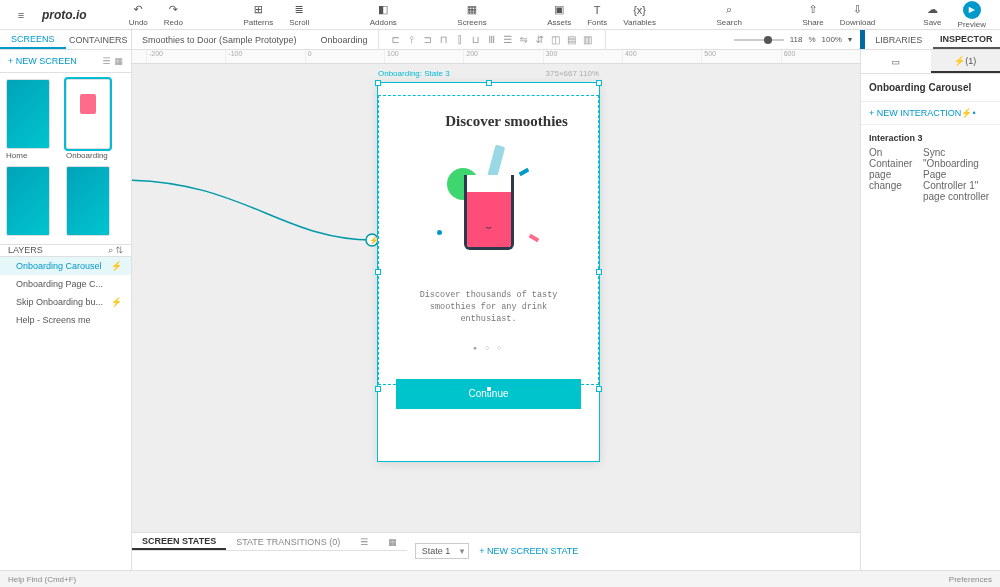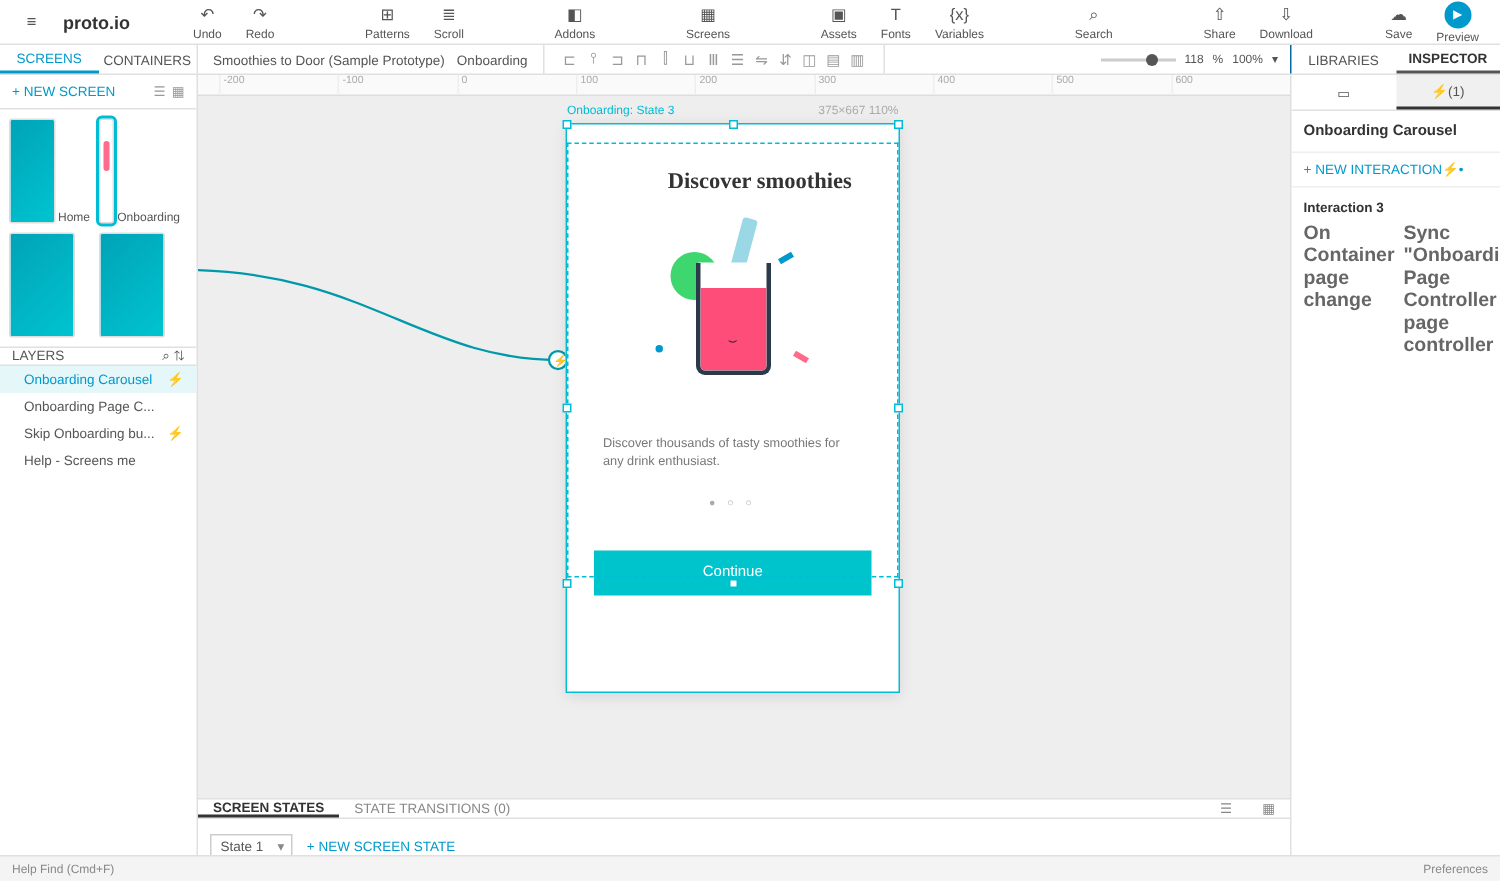--- a/index.html
+++ b/index.html
@@ -1,45 +1,45 @@
 <!DOCTYPE html>
 <html><head>
 <meta charset="utf-8">
 <style>
 * { box-sizing: border-box; margin: 0; padding: 0; font-family: -apple-system, BlinkMacSystemFont, "Segoe UI", Helvetica, Arial, sans-serif; }
 body { width: 1000px; height: 587px; overflow: hidden; background: #fff; color: #333; font-size: 10px; }
 .topbar { height: 30px; border-bottom: 1px solid #e0e0e0; display: flex; align-items: center; padding: 0 8px; gap: 8px; }
-.logo { font-weight: 700; font-size: 12px; color: #333; display: flex; align-items: center; gap: 4px; }
+.logo { font-weight: 700; font-size: 12px; color: #333; display: flex; align-items: center; gap: 4px; font-style: italic; }
 .tb-grp { display: flex; align-items: center; gap: 4px; }
 .tb-btn { display: flex; flex-direction: column; align-items: center; gap: 1px; cursor: pointer; padding: 2px 6px; }
 .tb-icon { width: 14px; height: 14px; display: flex; align-items: center; justify-content: center; color: #555; font-size: 11px; }
 .tb-label { font-size: 8px; color: #555; }
 .spacer { flex: 1; }
 .preview-circle { width: 18px; height: 18px; border-radius: 50%; background: #0099cc; display: flex; align-items: center; justify-content: center; color: #fff; font-size: 8px; }
 
 .subbar { height: 20px; border-bottom: 1px solid #e0e0e0; display: flex; align-items: center; font-size: 9px; }
 .left-tabs { width: 132px; display: flex; height: 100%; border-right: 1px solid #e0e0e0; }
 .left-tab { flex: 1; display: flex; align-items: center; justify-content: center; cursor: pointer; font-size: 9px; color: #555; }
 .left-tab.active { color: #0099cc; border-bottom: 2px solid #0099cc; }
-.breadcrumb { padding: 0 10px; color: #555; display: flex; gap: 8px; align-items: center; }
+.breadcrumb { padding: 0 10px; color: #555; display: flex; gap: 24px; align-items: center; }
 .align-tools { display: flex; gap: 2px; padding: 0 10px; border-left: 1px solid #e0e0e0; border-right: 1px solid #e0e0e0; height: 100%; align-items: center; }
 .align-ic { width: 14px; height: 14px; color: #999; cursor: pointer; display: flex; align-items: center; justify-content: center; font-size: 10px; }
 .ruler-zoom { display: flex; align-items: center; gap: 6px; padding: 0 8px; font-size: 8px; color: #555; }
 .slider { width: 50px; height: 2px; background: #ccc; position: relative; }
 .slider-thumb { width: 8px; height: 8px; border-radius: 50%; background: #555; position: absolute; top: -3px; left: 60%; }
-.right-tabs { width: 140px; display: flex; height: 100%; border-left: 1px solid #0369a1; }
+.right-tabs { width: 140px; display: flex; height: 100%; border-left: 5px solid #0369a1; }
 .right-tab { flex: 1; display: flex; align-items: center; justify-content: center; cursor: pointer; font-size: 9px; color: #555; }
 .right-tab.active { color: #333; border-bottom: 2px solid #555; font-weight: 600; }
 
 .main { display: flex; height: 520px; }
 .leftpanel { width: 132px; border-right: 1px solid #e0e0e0; display: flex; flex-direction: column; }
 .new-screen { padding: 6px 8px; color: #0099cc; font-size: 9px; cursor: pointer; border-bottom: 1px solid #e0e0e0; display: flex; justify-content: space-between; align-items: center; }
 .view-ic { display: flex; gap: 4px; color: #999; font-size: 9px; }
 .thumbs { display: flex; flex-wrap: wrap; gap: 6px; padding: 6px; }
-.thumb-wrap { display: flex; flex-direction: row; align-items: flex-end; gap: 2px; width: 54px; }
+.thumb-wrap { display: flex; flex-direction: column; align-items: flex-start; gap: 2px; width: 54px; }
 .thumb { width: 44px; height: 70px; border: 1px solid #ddd; background: linear-gradient(135deg,#00a3b8,#00c4d0); border-radius: 2px; position: relative; }
 .thumb.onb { background: #fff; }
 .thumb.onb::after { content:""; position:absolute; top:20%; left:30%; width:40%; height:30%; background:#ff6b8a; border-radius:2px; }
 .thumb.selected { outline: 2px solid #00bcd4; }
 .thumb-lbl { font-size: 8px; color: #555; }
 .layers-hdr { padding: 0 8px; border-top: 1px solid #e0e0e0; border-bottom: 1px solid #e0e0e0; font-size: 9px; color: #555; display: flex; justify-content: space-between; }
 .layer-item { padding: 4px 8px 4px 16px; font-size: 9px; color: #555; display: flex; justify-content: space-between; align-items: center; cursor: pointer; }
 .layer-item.sel { background: #e6f7fa; color: #0099cc; }
 .bolt { color: #0099cc; font-size: 9px; }
 
@@ -57,38 +57,38 @@
 .onb-title { text-align: center; margin-top: 30px; font-size: 15px; font-family: Georgia, serif; color: #333; padding-left: 36px; }
 .onb-illus { margin: 20px auto; width: 120px; height: 120px; position: relative; }
 .glass { position: absolute; left: 35px; top: 25px; width: 50px; height: 75px; background: #fff; border: 3px solid #2b3a4a; border-top: none; border-radius: 0 0 6px 6px; overflow: hidden; }
 .juice { position: absolute; bottom: 0; left: 0; right: 0; height: 55px; background: #ff4d7a; }
 .face { position: absolute; bottom: 14px; left: 0; right: 0; text-align: center; font-size: 10px; }
 .straw { position: absolute; left: 60px; top: -5px; width: 10px; height: 50px; background: #9ad8e6; transform: rotate(15deg); border-radius: 2px; }
 .lime { position: absolute; left: 18px; top: 18px; width: 32px; height: 32px; border-radius: 50%; background: #3dd66f; }
 .conf1 { position: absolute; right: 20px; top: 20px; width: 10px; height: 4px; background: #0099cc; transform: rotate(-30deg); }
 .conf2 { position: absolute; right: 10px; bottom: 30px; width: 10px; height: 4px; background: #ff6b8a; transform: rotate(30deg); }
 .conf3 { position: absolute; left: 8px; bottom: 35px; width: 5px; height: 5px; border-radius: 50%; background: #0099cc; }
-.onb-sub { text-align: left; font-size: 8.5px; color: #777; padding: 0 24px; line-height: 1.4; }
+.onb-sub { text-align: center; font-size: 8.5px; color: #777; padding: 0 24px; line-height: 1.4; font-family: Liberation Mono, monospace; }
 .onb-pager { text-align: center; margin-top: 18px; font-size: 7px; color: #aaa; letter-spacing: 3px; }
 .onb-btn { margin: 28px 18px 0; height: 30px; background: #00c4cc; color: #fff; display: flex; align-items: center; justify-content: center; font-size: 10px; cursor: pointer; }
 .flow-line { position: absolute; pointer-events: none; }
 .inner-select { position: absolute; left: 0; right: 0; top: 12px; height: 290px; border: 1px dashed #00bcd4; pointer-events: none; }
 
 .rightpanel { width: 140px; border-left: 1px solid #e0e0e0; display: flex; flex-direction: column; font-size: 9px; }
 .insp-tabs { display: flex; height: 24px; border-bottom: 1px solid #e0e0e0; }
 .insp-tab { flex: 1; display: flex; align-items: center; justify-content: center; font-size: 9px; color: #555; cursor: pointer; }
 .insp-tab.active { background: #f0f0f0; border-bottom: 2px solid #333; }
 .insp-title { padding: 8px; font-size: 10px; font-weight: 600; color: #333; border-bottom: 1px solid #eee; }
 .new-inter { padding: 6px 8px; color: #0099cc; font-size: 9px; display: flex; justify-content: flex-start; border-bottom: 1px solid #eee; }
 .inter-item { padding: 8px; }
 .inter-name { font-size: 9px; font-weight: 600; margin-bottom: 4px; }
-.inter-row { display: flex; gap: 6px; font-size: 13px; color: #666; font-weight: bold; }
+.inter-row { display: flex; gap: 6px; font-size: 10px; color: #666; }
 .inter-row .trigger { flex: 0 0 48px; }
 
-.bottombar { position: absolute; left: 132px; right: 140px; bottom: 17px; height: 38px; background: #fff; border-top: 1px solid #e0e0e0; display: flex; flex-direction: column; }
+.bottombar { position: absolute; left: 132px; right: 140px; bottom: 17px; height: 38px; background: #fff; border-top: 1px solid #e0e0e0; display: flex; flex-direction: row; }
 .bb-tabs { display: flex; height: 18px; border-bottom: 1px solid #e0e0e0; }
 .bb-tab { padding: 0 10px; font-size: 9px; display: flex; align-items: center; color: #888; cursor: pointer; }
 .bb-tab.active { color: #333; border-bottom: 2px solid #333; font-weight: 600; }
 .bb-content { display: flex; align-items: center; padding: 18px 8px; gap: 10px; height: 20px; }
 .state-select { border: 1px solid #ccc; padding: 2px 18px 2px 6px; font-size: 9px; color: #555; position: relative; }
 .state-select::after { content: "▾"; position: absolute; right: 4px; color: #888; }
 .new-state { color: #0099cc; font-size: 9px; cursor: pointer; }
 
 .statusbar { position: absolute; bottom: 0; left: 0; right: 0; height: 17px; background: #f4f4f4; border-top: 1px solid #e0e0e0; display: flex; align-items: center; justify-content: space-between; padding: 0 8px; font-size: 8px; color: #888; }
 </style>

